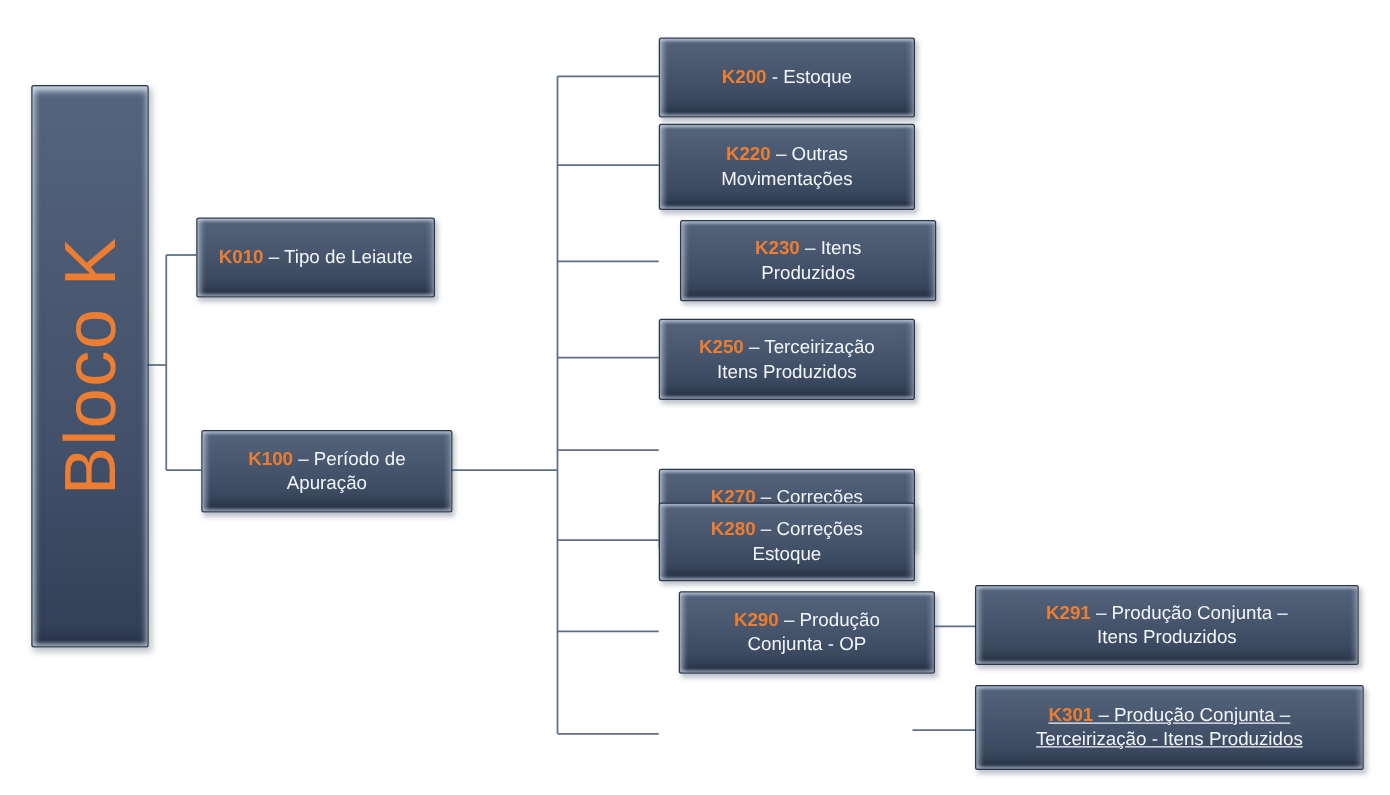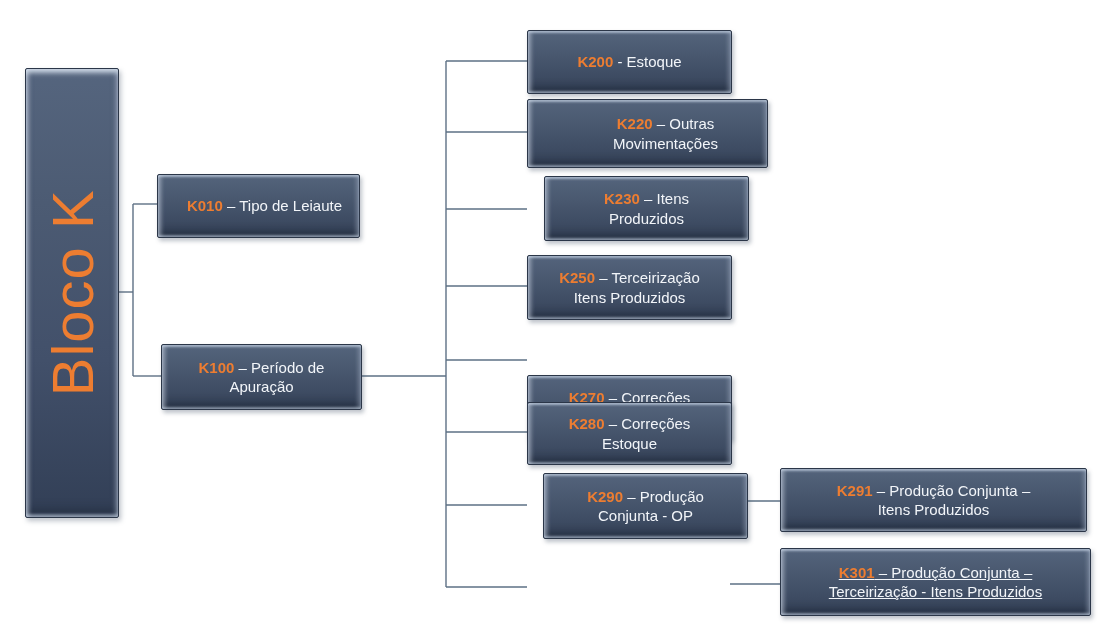--- a/index.html
+++ b/index.html
@@ -65,34 +65,34 @@
       <path d="M446 587 H527"></path>
       <path d="M730 501 H780"></path>
       <path d="M730 584 H780"></path>
     </g>
   </svg>
 
   <div class="node root-node" style="left:25px;top:68px;width:92px;height:448px;">
     <span class="root-label">Bloco K</span>
   </div>
 
-  <div class="node" style="left:157px;top:174px;width:189px;height:62px;padding-left:12px;">
+  <div class="node" style="left:157px;top:174px;width:189px;height:62px;">
     <div class="txt"><span class="code">K010</span><span class="label"> – Tipo de Leiaute</span></div>
   </div>
 
   <div class="node" style="left:161px;top:344px;width:199px;height:64px;text-align:center;">
     <div class="txt"><span class="code">K100</span><span class="label"> – Período de
 Apuração</span></div>
   </div>
 
   <div class="node" style="left:527px;top:30px;width:203px;height:62px;">
     <div class="txt"><span class="code">K200</span><span class="label"> - Estoque</span></div>
   </div>
 
-  <div class="node" style="left:527px;top:99px;width:203px;height:67px;padding-left:36px;">
+  <div class="node" style="left:527px;top:99px;width:203px;height:67px;">
     <div class="txt"><span class="code">K220</span><span class="label"> – Outras
 Movimentações</span></div>
   </div>
 
   <div class="node" style="left:527px;top:176px;width:203px;height:63px;margin-left:17px;">
     <div class="txt"><span class="code">K230</span><span class="label"> – Itens
 Produzidos</span></div>
   </div>
 
   <div class="node" style="left:527px;top:255px;width:203px;height:63px;">

